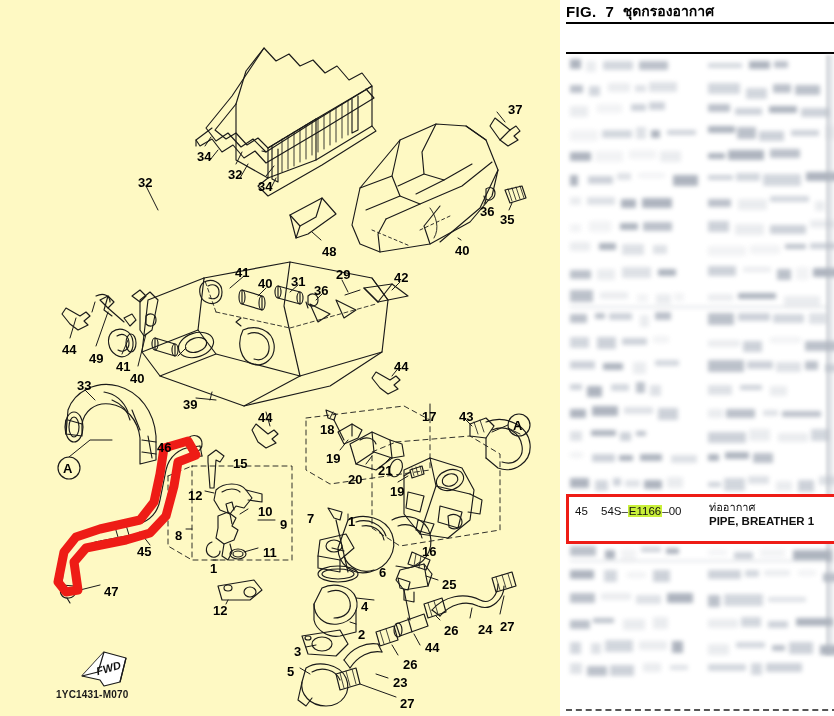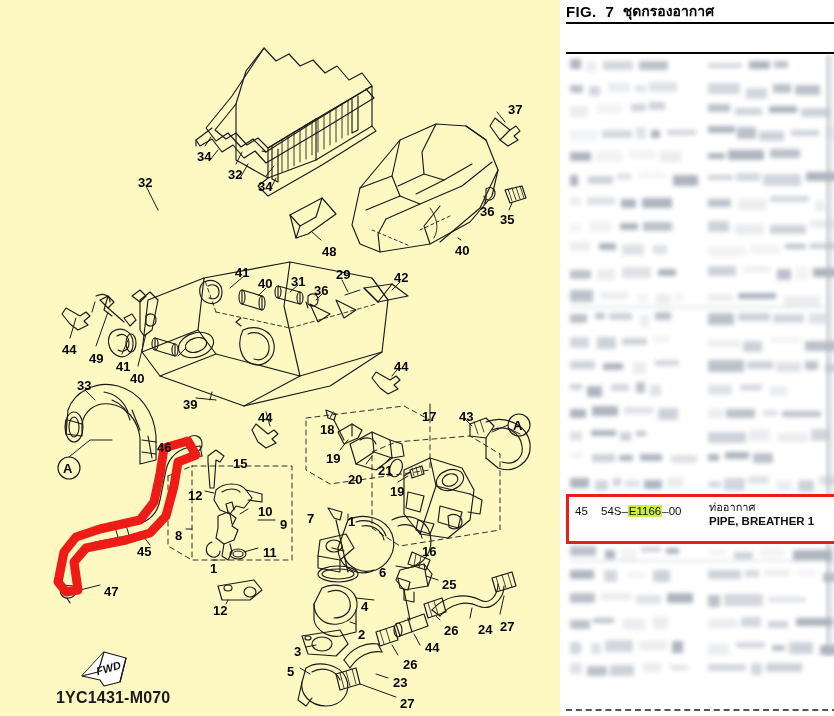--- a/index.html
+++ b/index.html
@@ -41,21 +41,21 @@
     font-size: 13px;
     font-weight: 700;
     color: #000;
     line-height: 1;
     white-space: nowrap;
   }
   #drawing-number {
     position: absolute;
     left: 56px; top: 689px;
     font-family: "Liberation Sans", sans-serif;
-    font-size: 16px;
+    font-size: 10px;
     font-weight: 700;
     letter-spacing: 0.2px;
     color: #1a1a1a;
     white-space: nowrap;
   }
 
   
   #table-pane {
     position: absolute;
     left: 560px; top: 0;

